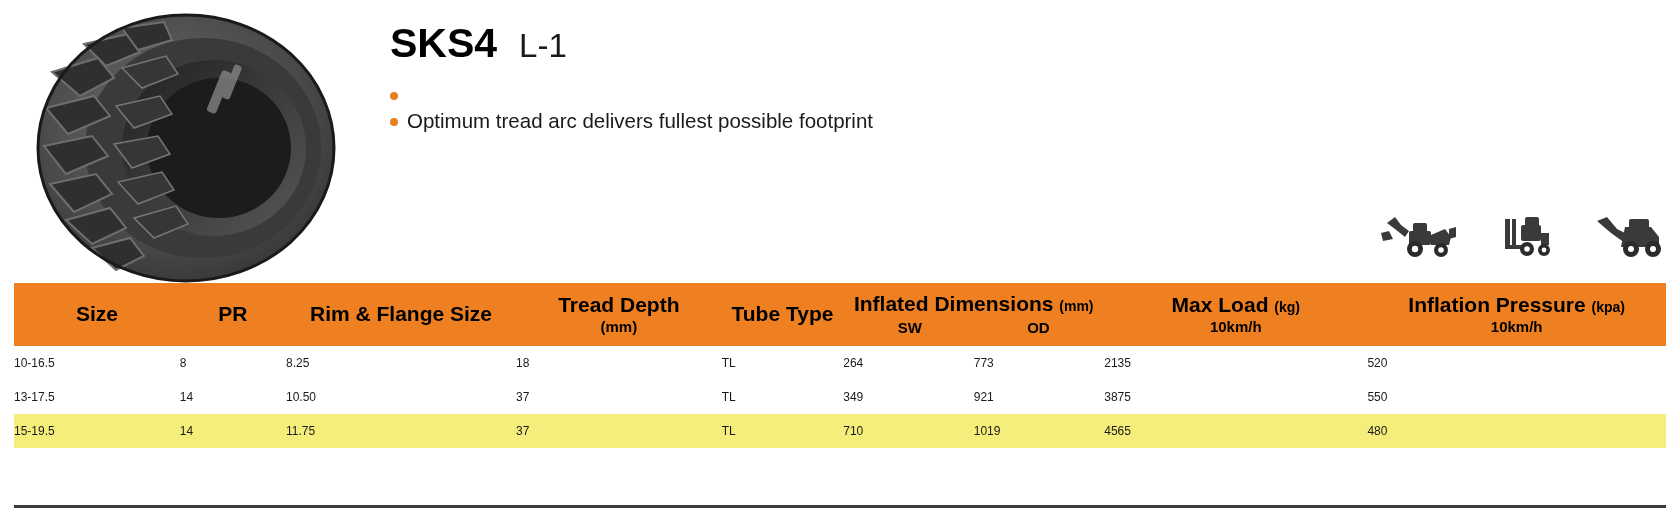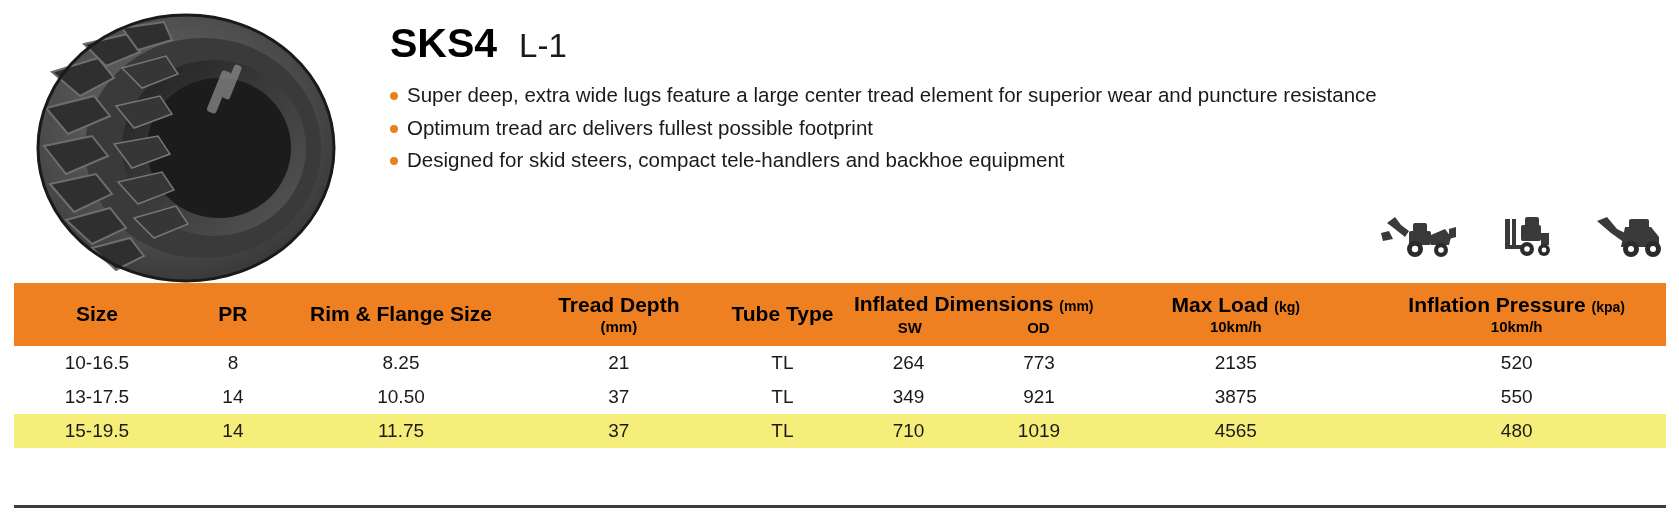--- a/index.html
+++ b/index.html
@@ -112,22 +112,22 @@
     font-weight: bold;
     margin-top: 3px;
   }
   .th-center-sub {
     display: block;
     font-size: 15px;
     font-weight: bold;
     margin-top: 2px;
   }
   .spec-table td {
-    text-align: center;
-    font-size: 19px;
+    text-align: left;
+    font-size: 12px;
     color: #1a1a1a;
     height: 34px;
     padding: 0;
     border: none;
   }
   tr.row-alt td { background: #f6ee7b; }
   tr.row-plain td { background: #ffffff; }
   .table-bottom-rule {
     position: absolute;
     left: 14px;
@@ -189,29 +189,24 @@
   </div>
 
   <div class="header">
     <div class="title-row">
       <span class="title-main">SKS4</span>
       <span class="title-sub">L-1</span>
     </div>
     <div class="bullets">
       <div class="bullet">
         <span class="bullet-dot"></span>
-        <span class="bullet-text">Super deep, extra wide lugs feature a large center tread element for superior wear and puncture resistance</span>
       </div>
       <div class="bullet">
         <span class="bullet-dot"></span>
         <span class="bullet-text">Optimum tread arc delivers fullest possible footprint</span>
-      </div>
-      <div class="bullet">
-        <span class="bullet-dot"></span>
-        <span class="bullet-text">Designed for skid steers, compact tele-handlers and backhoe equipment</span>
       </div>
     </div>
   </div>
 
   <div class="app-icons">
     <svg class="app-icon" width="78" height="44" viewBox="0 0 78 44">
       <g fill="#3a3a3a">
         <path d="M8 8 L16 2 L22 10 L30 16 L26 22 L16 14 Z"></path>
         <path d="M2 18 L10 16 L14 24 L4 26 Z"></path>
         <rect x="30" y="16" width="22" height="14" rx="2"></rect>
@@ -313,21 +308,21 @@
           </span>
           <span class="th-center-sub">10km/h</span>
         </th>
       </tr>
     </thead>
     <tbody>
       <tr class="row-plain">
         <td>10-16.5</td>
         <td>8</td>
         <td>8.25</td>
-        <td>21</td>
+        <td>18</td>
         <td>TL</td>
         <td>264</td>
         <td>773</td>
         <td>2135</td>
         <td>520</td>
       </tr>
       <tr class="row-plain">
         <td>13-17.5</td>
         <td>14</td>
         <td>10.50</td>

